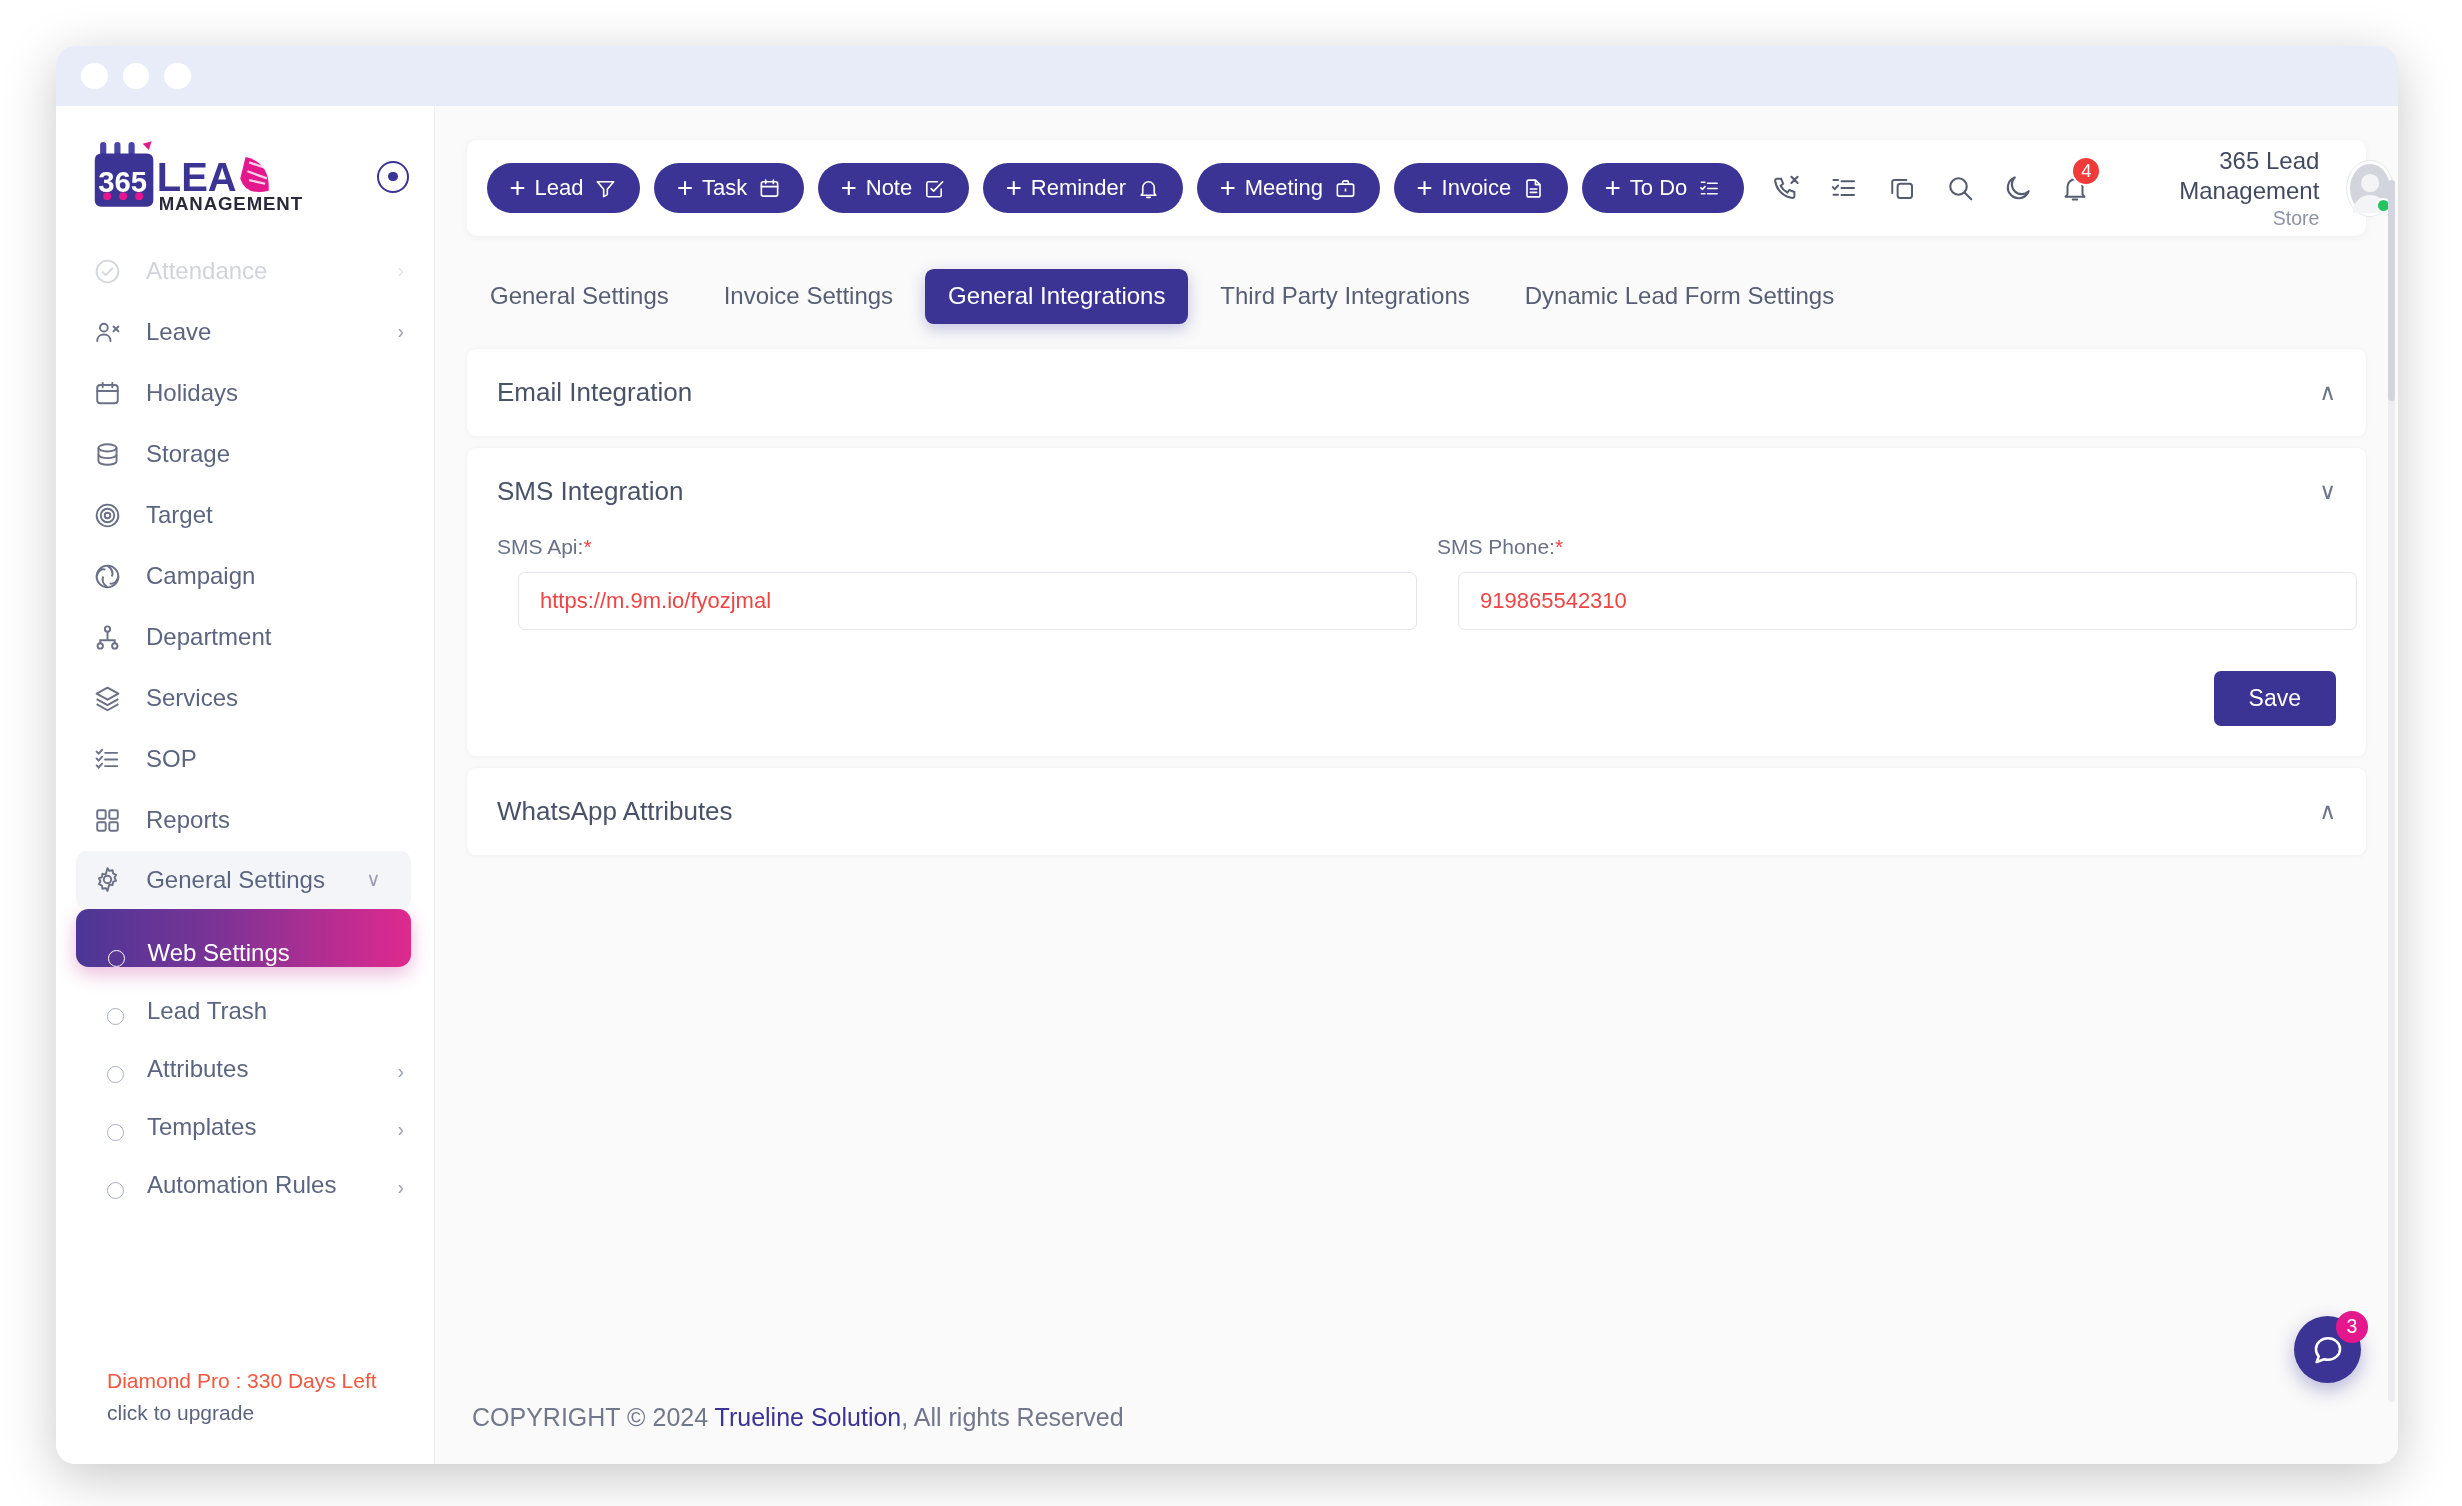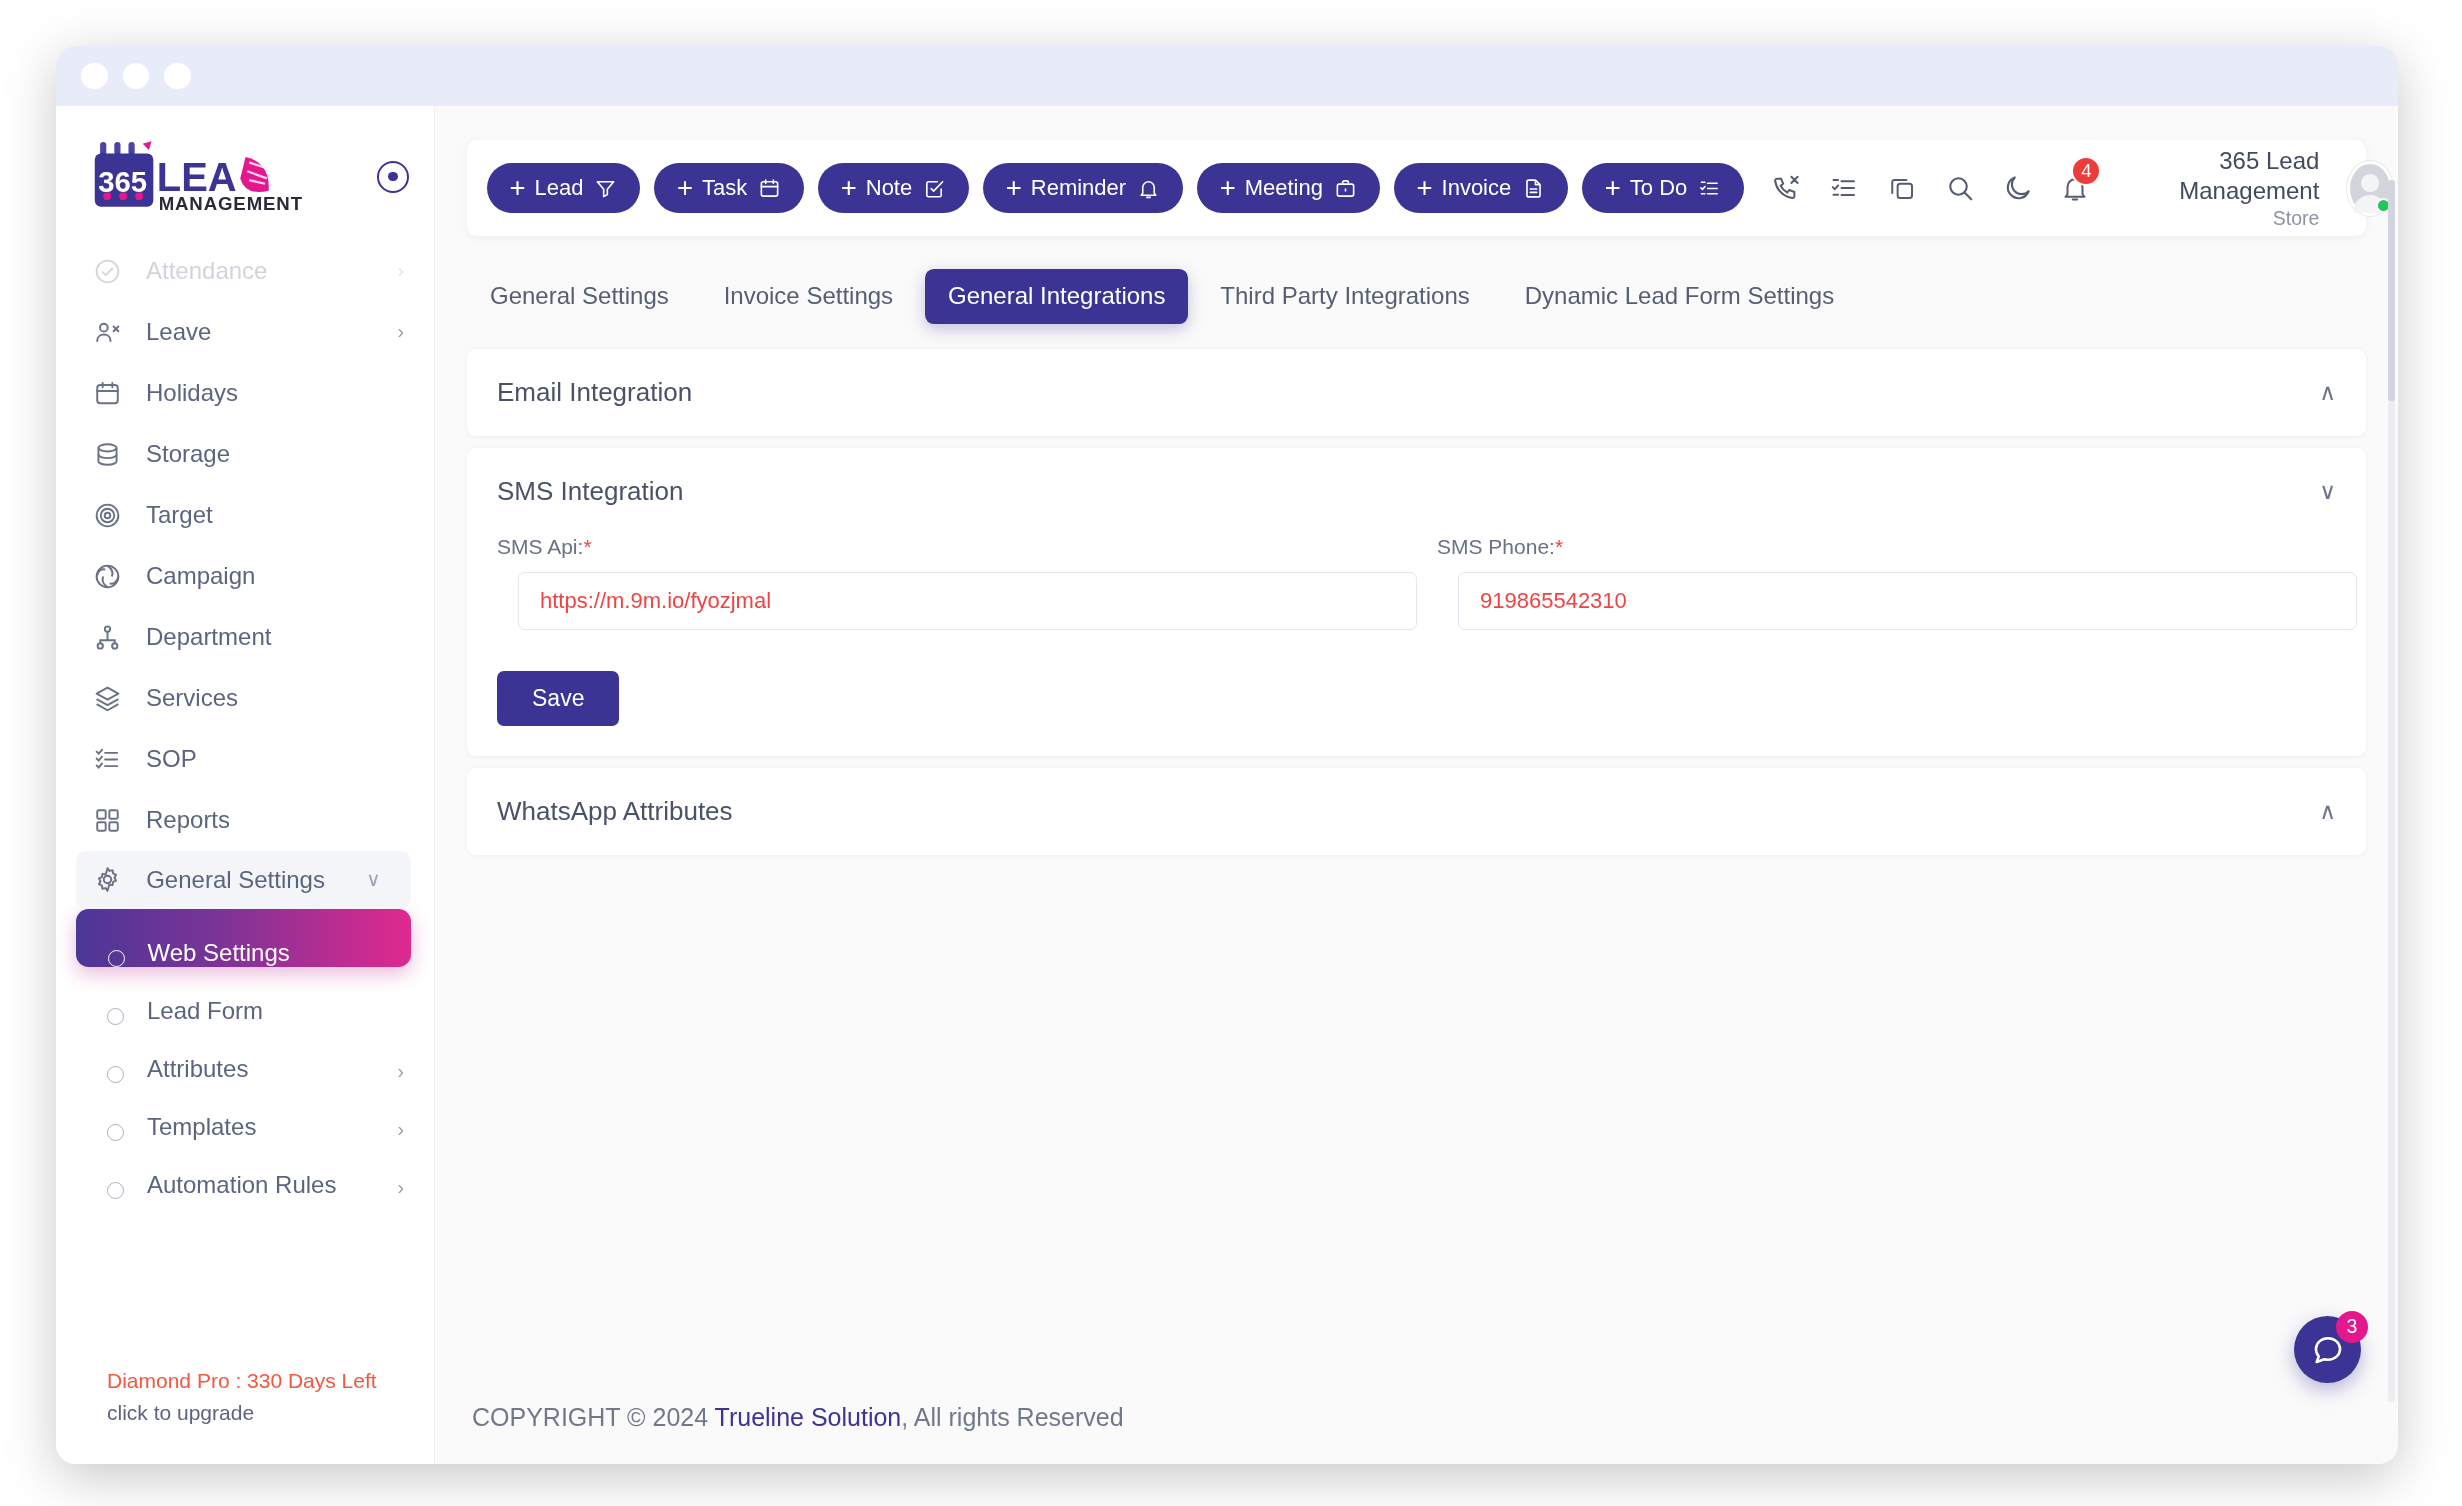--- a/index.html
+++ b/index.html
@@ -197,21 +197,21 @@
     color: #6a7186; margin-bottom: 12.4px;
   }
   .field label .req { color: #ef4444; }
   .field input {
     width: 100%; height: 58px;
     border: 0.9px solid #e3e6ee; border-radius: 7px;
     padding: 0 21px; font-size: 22px; color: #ef4444;
     font-family: "Liberation Sans", sans-serif;
     background: #ffffff; outline: none; margin-left: 21px;
   }
-  .btn-row { display: flex; margin-top: 41px; }
+  .btn-row { display: flex; justify-content: flex-end; margin-top: 41px; }
   .btn-save {
     background: #3b3494; color: #ffffff;
     border: none; border-radius: 7px;
     height: 55px; padding: 0 35px;
     font-size: 23px; cursor: pointer;
     font-family: "Liberation Sans", sans-serif;
   }
 
   #footer {
     margin-top: auto; padding: 0 0 32px 37px;
@@ -416,21 +416,21 @@
           <span class="chev">∨</span>
         </div>
 
         <div class="sub-item active">
           <span class="dot"></span>
           <span class="lbl">Web Settings</span>
           <span class="chev"></span>
         </div>
         <div class="sub-item">
           <span class="dot"></span>
-          <span class="lbl">Lead Form</span>
+          <span class="lbl">Lead Trash</span>
           <span class="chev"></span>
         </div>
         <div class="sub-item">
           <span class="dot"></span>
           <span class="lbl">Attributes</span>
           <span class="chev">›</span>
         </div>
         <div class="sub-item">
           <span class="dot"></span>
           <span class="lbl">Templates</span>

